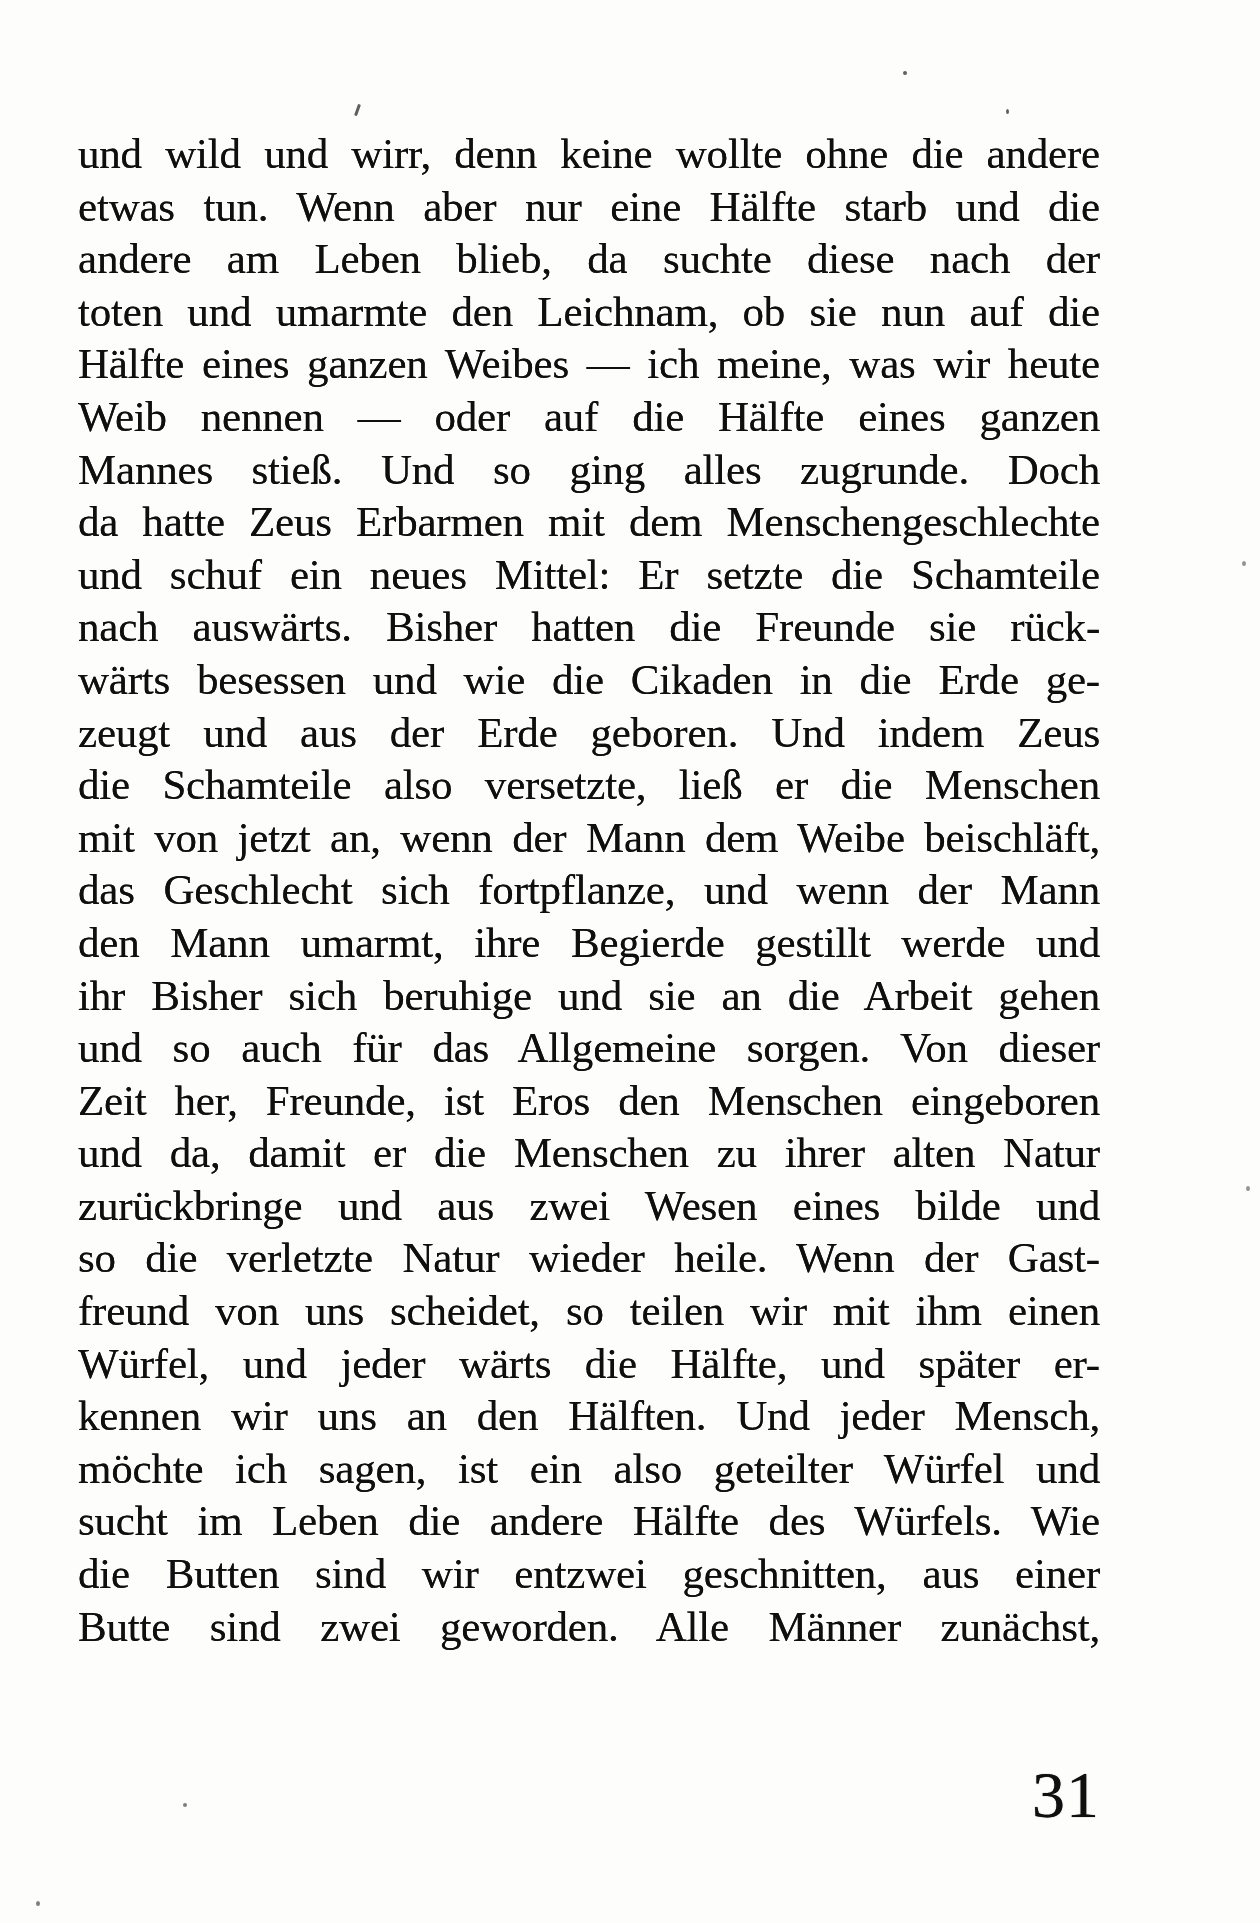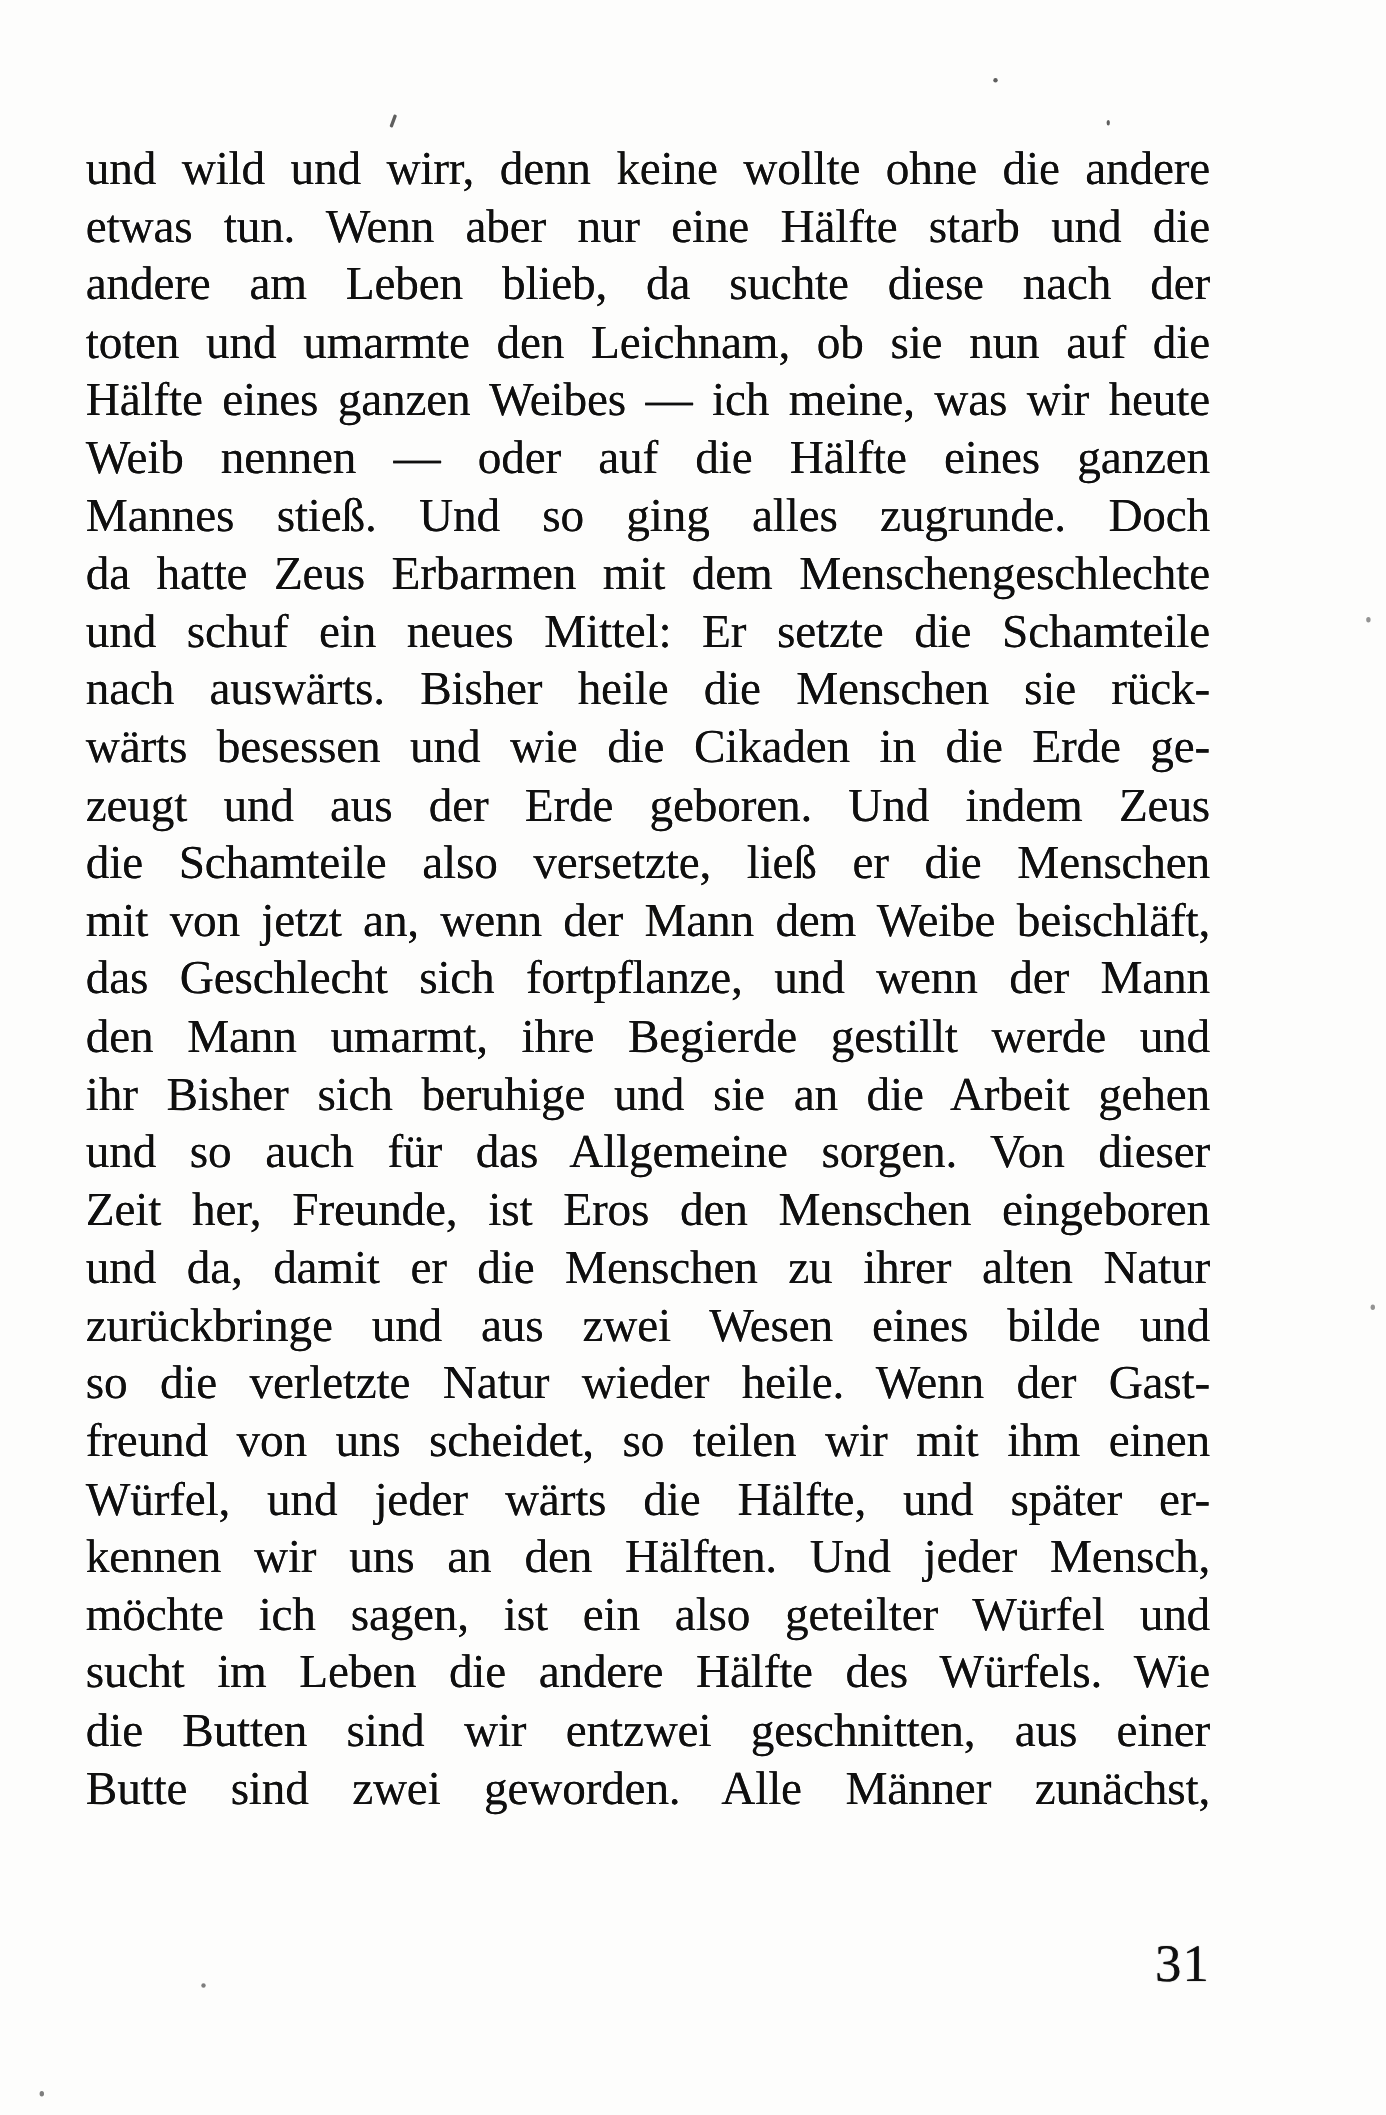--- a/index.html
+++ b/index.html
@@ -31,21 +31,21 @@
     text-align-last: justify;
     white-space: normal;
     text-shadow: 0 0 0.6px rgba(10,10,10,0.85);
   }
   .page-number {
     position: absolute;
     top: 1762px;
     left: 78px;
     width: 1022px;
     text-align: right;
-    font-size: 48px;
+    font-size: 66px;
     line-height: 1;
     letter-spacing: 1px;
     text-shadow: 0 0 0.8px rgba(10,10,10,0.9);
   }
   
   .speck {
     position: absolute;
     background: #2a2a2a;
     border-radius: 50%;
     opacity: 0.75;
@@ -63,21 +63,21 @@
   <div class="text-block">
     <div class="line">und wild und wirr, denn keine wollte ohne die andere</div>
     <div class="line">etwas tun. Wenn aber nur eine Hälfte starb und die</div>
     <div class="line">andere am Leben blieb, da suchte diese nach der</div>
     <div class="line">toten und umarmte den Leichnam, ob sie nun auf die</div>
     <div class="line">Hälfte eines ganzen Weibes — ich meine, was wir heute</div>
     <div class="line">Weib nennen — oder auf die Hälfte eines ganzen</div>
     <div class="line">Mannes stieß. Und so ging alles zugrunde. Doch</div>
     <div class="line">da hatte Zeus Erbarmen mit dem Menschengeschlechte</div>
     <div class="line">und schuf ein neues Mittel: Er setzte die Schamteile</div>
-    <div class="line">nach auswärts. Bisher heile die Menschen sie rück-</div>
+    <div class="line">nach auswärts. Bisher hatten die Freunde sie rück-</div>
     <div class="line">wärts besessen und wie die Cikaden in die Erde ge-</div>
     <div class="line">zeugt und aus der Erde geboren. Und indem Zeus</div>
     <div class="line">die Schamteile also versetzte, ließ er die Menschen</div>
     <div class="line">mit von jetzt an, wenn der Mann dem Weibe beischläft,</div>
     <div class="line">das Geschlecht sich fortpflanze, und wenn der Mann</div>
     <div class="line">den Mann umarmt, ihre Begierde gestillt werde und</div>
     <div class="line">ihr Bisher sich beruhige und sie an die Arbeit gehen</div>
     <div class="line">und so auch für das Allgemeine sorgen. Von dieser</div>
     <div class="line">Zeit her, Freunde, ist Eros den Menschen eingeboren</div>
     <div class="line">und da, damit er die Menschen zu ihrer alten Natur</div>

